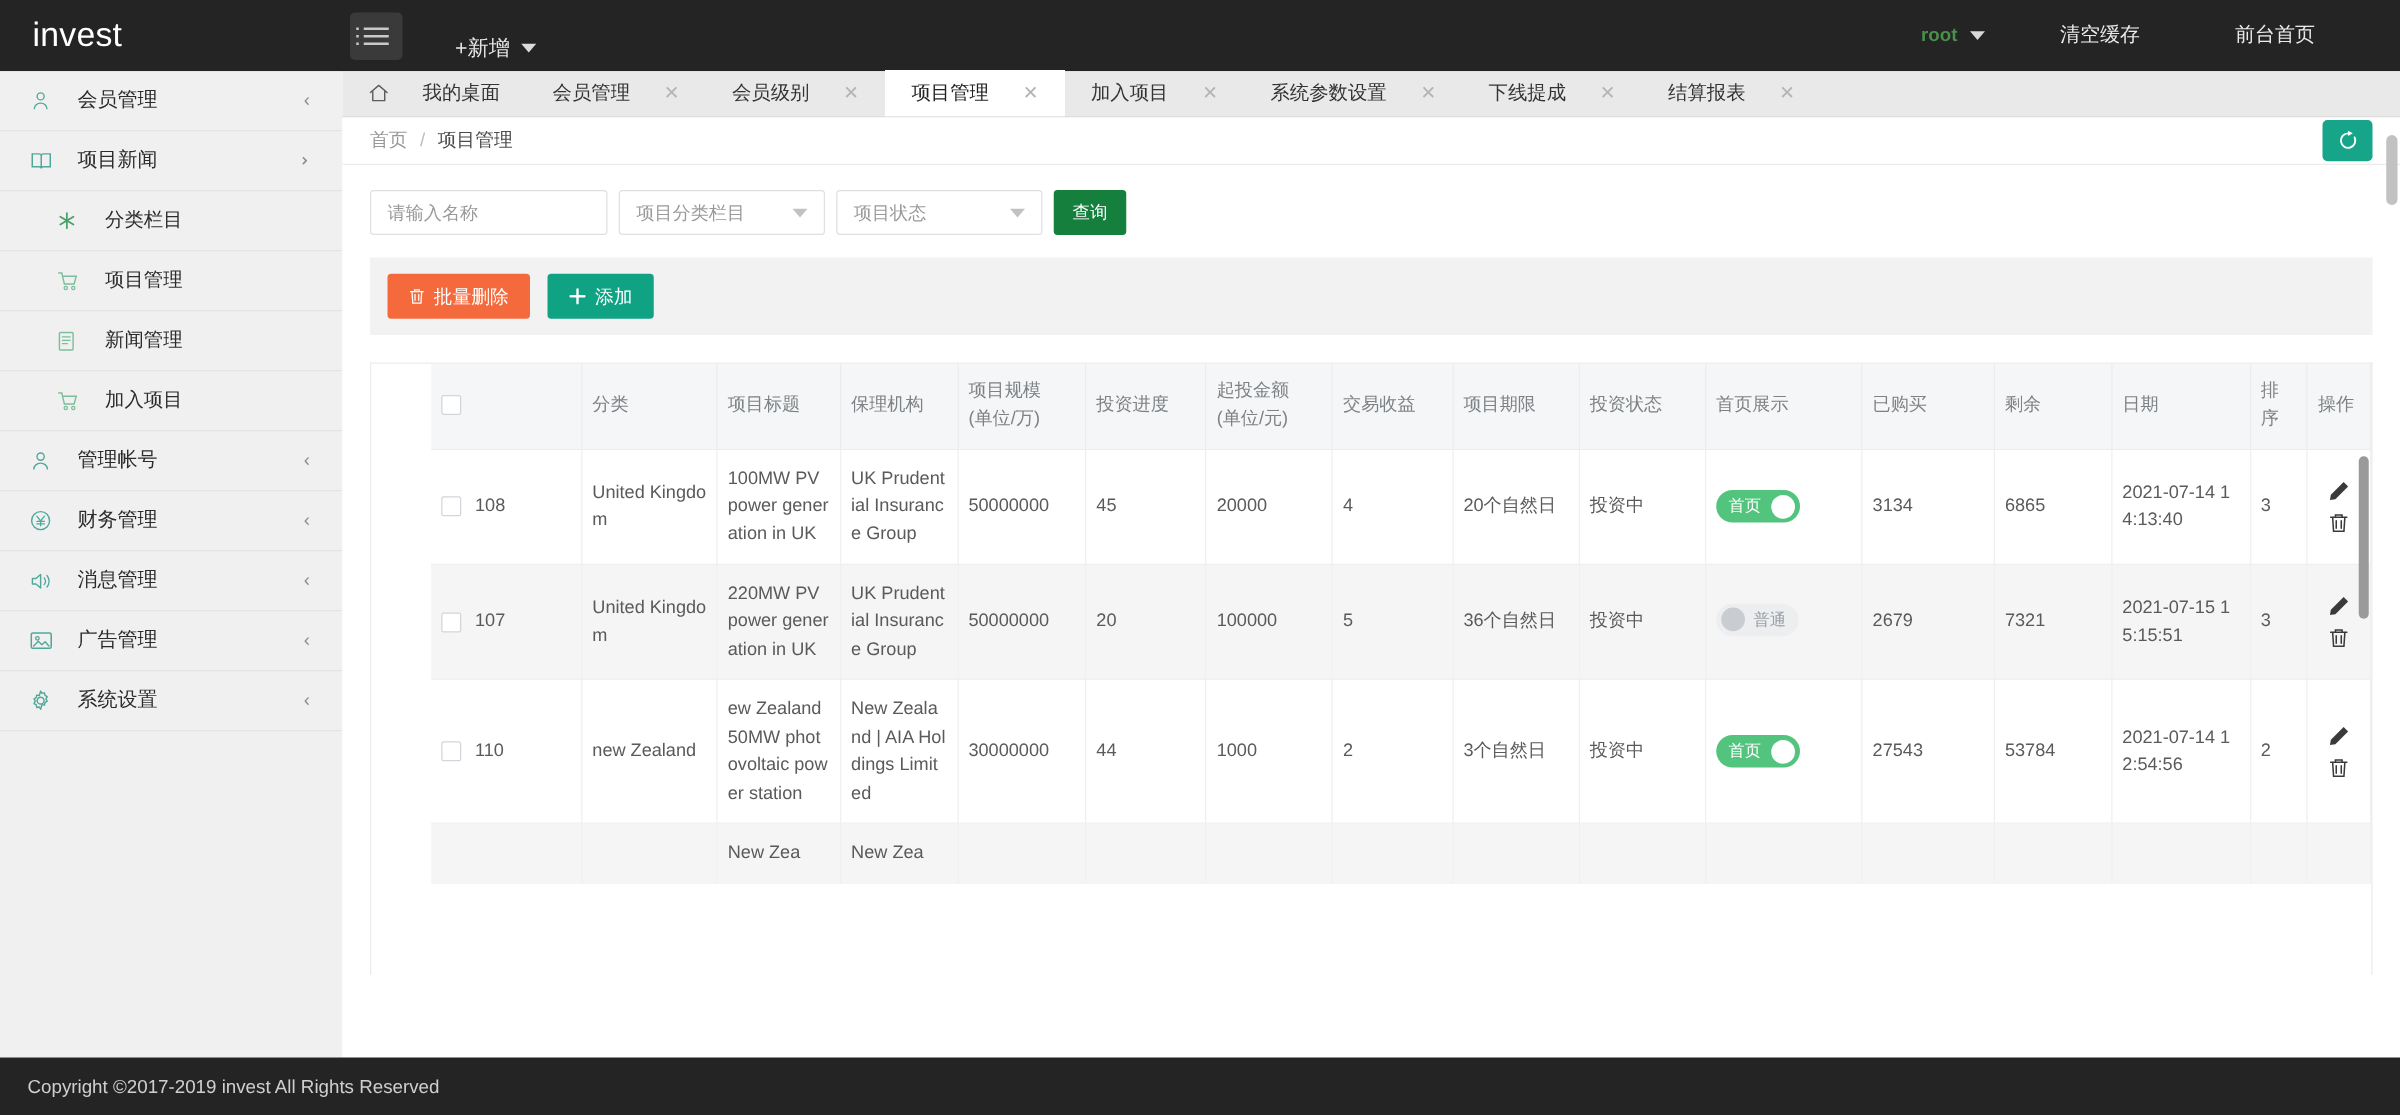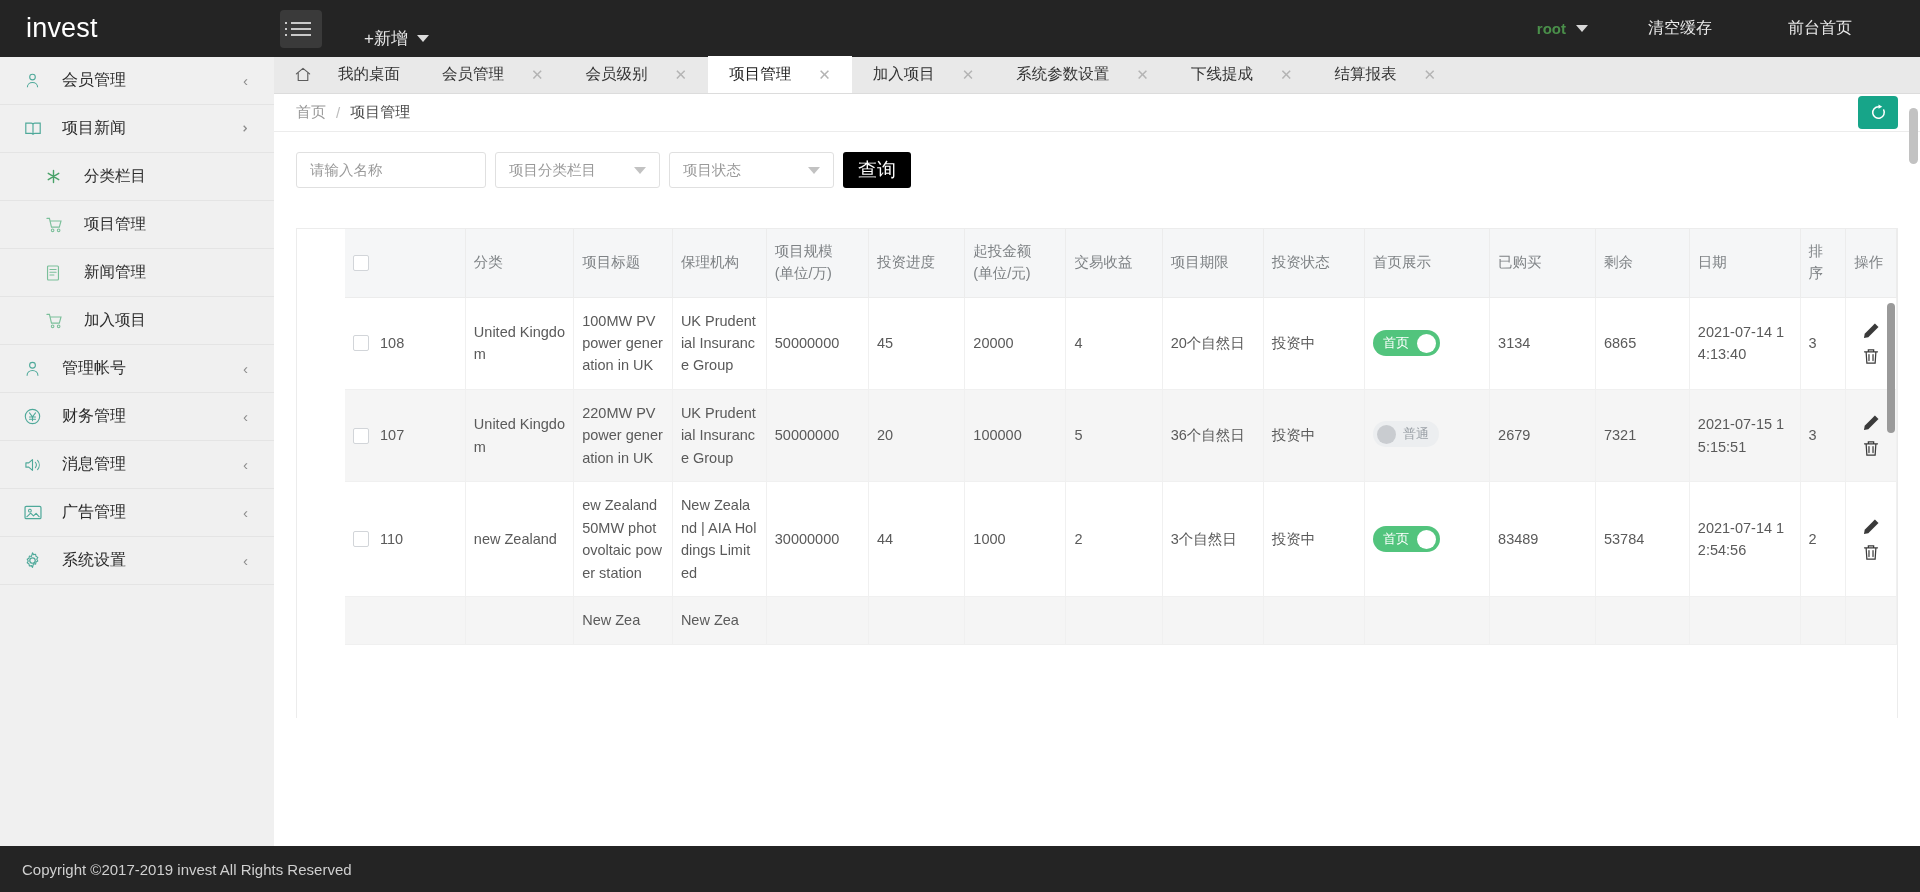--- a/index.html
+++ b/index.html
@@ -112,22 +112,22 @@
     background: #fff; font-size: 14.5px; color: #9a9a9a; padding: 0 13px;
     display: flex; align-items: center; font-family: inherit;
   }
   .sel {
     width: 165px; height: 36px; border: 1px solid #e0e0e0; border-radius: 3px;
     background: #fff; font-size: 14.5px; color: #9a9a9a; padding: 0 13px;
     display: flex; align-items: center; justify-content: space-between; cursor: pointer;
   }
   .sel .caret { width:0;height:0;border-left:6px solid transparent;border-right:6px solid transparent;border-top:7px solid #c2c2c2; }
   .btn-query {
-    height: 36px; min-width: 58px; padding: 0 15px; background: #000000; color: #fff;
-    border: none; border-radius: 3px; font-size: 19px; cursor: pointer;
+    height: 36px; min-width: 58px; padding: 0 15px; background: #15803d; color: #fff;
+    border: none; border-radius: 3px; font-size: 14px; cursor: pointer;
     display:flex;align-items:center;justify-content:center; font-family: inherit;
   }
 
   .toolbar {
     margin: 0 22px; background: #f2f2f2; padding: 13px 14px;
     display: flex; align-items: center; gap: 14px;
   }
   .btn {
     height: 36px; padding: 0 17px; border: none; border-radius: 3px;
     font-size: 15px; color: #fff; cursor: pointer; display: flex;
@@ -381,20 +381,34 @@
       <span>项目分类栏目</span>
       <span class="caret"></span>
     </div>
     <div class="sel">
       <span>项目状态</span>
       <span class="caret"></span>
     </div>
     <button class="btn-query">查询</button>
   </div>
 
+  <div class="toolbar">
+    <button class="btn btn-del">
+      <svg width="13" height="14" viewBox="0 0 14 15">
+        <path d="M1.5 3.5h11M5 3.5V2h4v1.5M2.8 3.5l.7 10h7l.7-10M5.4 6v5M8.6 6v5" fill="none" stroke="#fff" stroke-width="1.1" stroke-linecap="round"></path>
+      </svg>
+      <span>批量删除</span>
+    </button>
+    <button class="btn btn-add">
+      <svg width="14" height="14" viewBox="0 0 14 14">
+        <path d="M7 1.5v11M1.5 7h11" stroke="#fff" stroke-width="1.9" stroke-linecap="round"></path>
+      </svg>
+      <span>添加</span>
+    </button>
+  </div>
 
   <div class="tablewrap">
     <table>
       <colgroup>
         <col style="width:100px">
           <col style="width:90px">
           <col style="width:82px">
           <col style="width:78px">
         <col style="width:85px">
           <col style="width:80px">
@@ -553,21 +567,21 @@
             <td>30000000</td>
             <td>44</td>
             <td>1000</td>
             <td>2</td>
             <td>3个自然日</td>
             <td>投资中</td>
             <td><div class="toggle on">
                 <span class="tlabel">首页</span>
                 <span class="knob"></span>
               </div></td>
-            <td>83489</td>
+            <td>27543</td>
             <td>53784</td>
             <td>2021-07-14 12:54:56</td>
             <td>2</td>
             <td>
               <div class="opcell">
                 <span class="opbtn">
                   <svg width="17" height="17" viewBox="0 0 18 18">
                     <path d="M12.6 1.6l3.8 3.8L5.6 16.2 1 17l.8-4.6z" fill="#3a3a3a"></path>
                   </svg>
                 </span>

